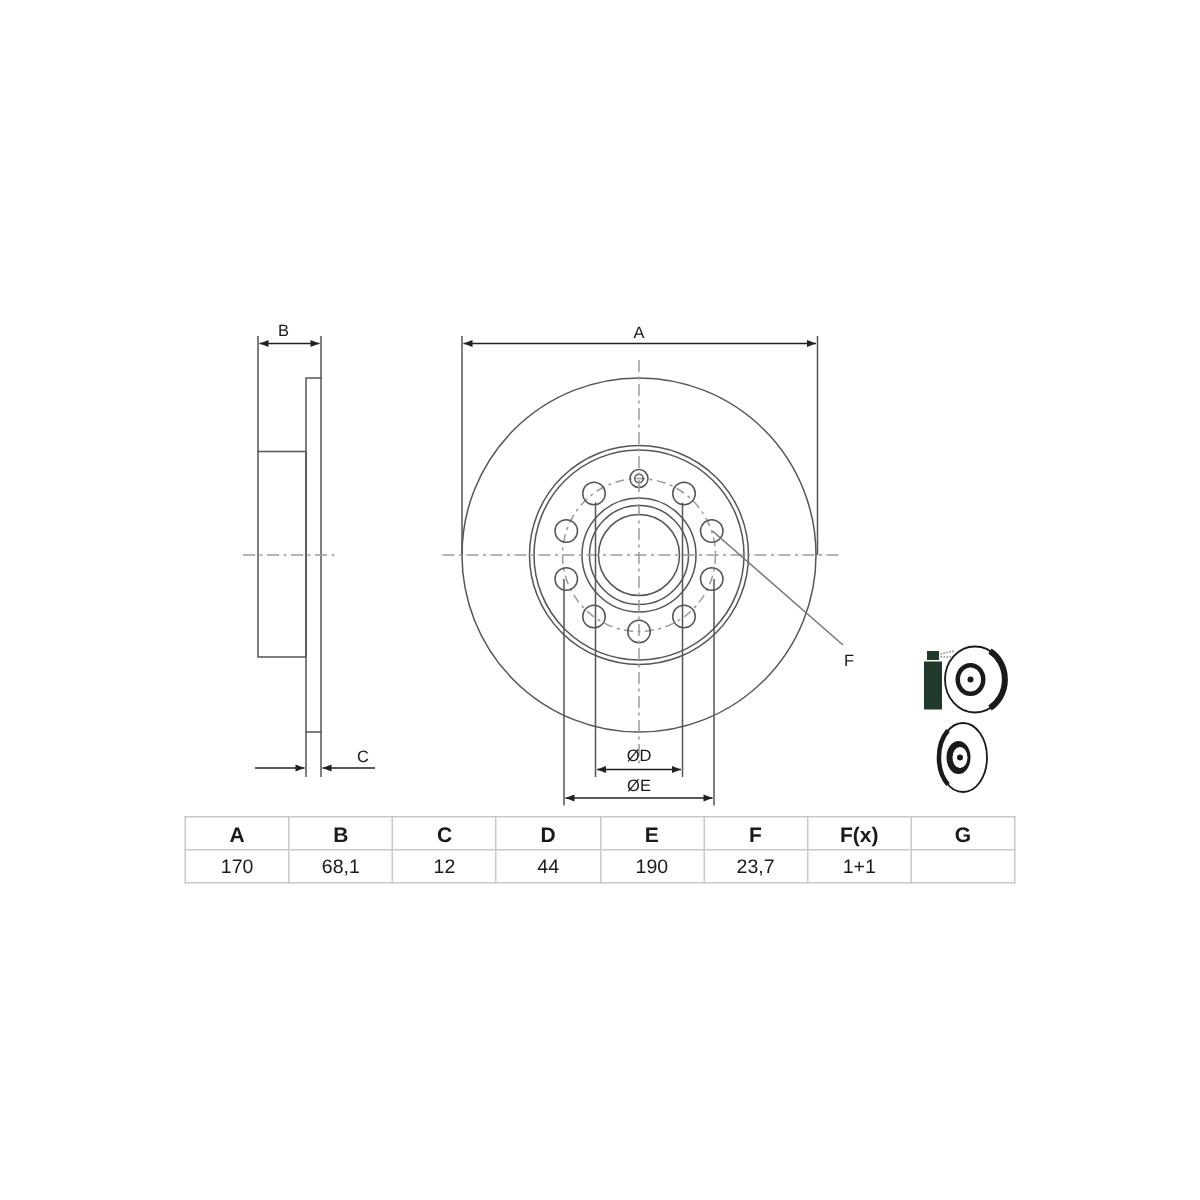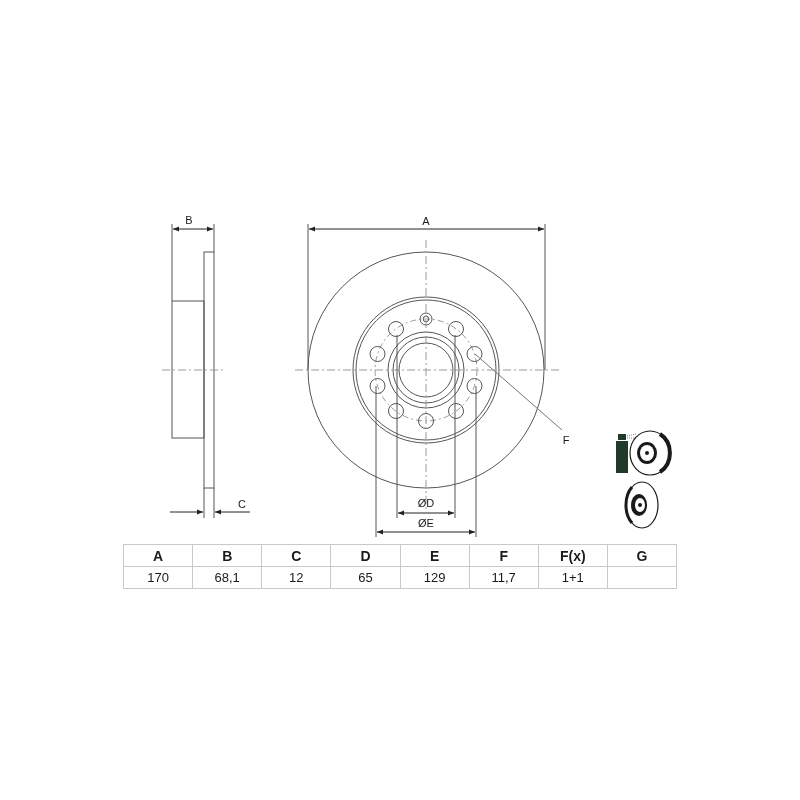--- a/index.html
+++ b/index.html
@@ -124,20 +124,20 @@
     <td>D</td>
     <td>E</td>
     <td>F</td>
     <td>F(x)</td>
     <td>G</td>
   </tr>
   <tr>
     <td>170</td>
     <td>68,1</td>
     <td>12</td>
-    <td>65</td>
-    <td>129</td>
-    <td>11,7</td>
+    <td>44</td>
+    <td>190</td>
+    <td>23,7</td>
     <td>1+1</td>
     <td></td>
   </tr>
 </tbody>
   </table>
 
 </body></html>

